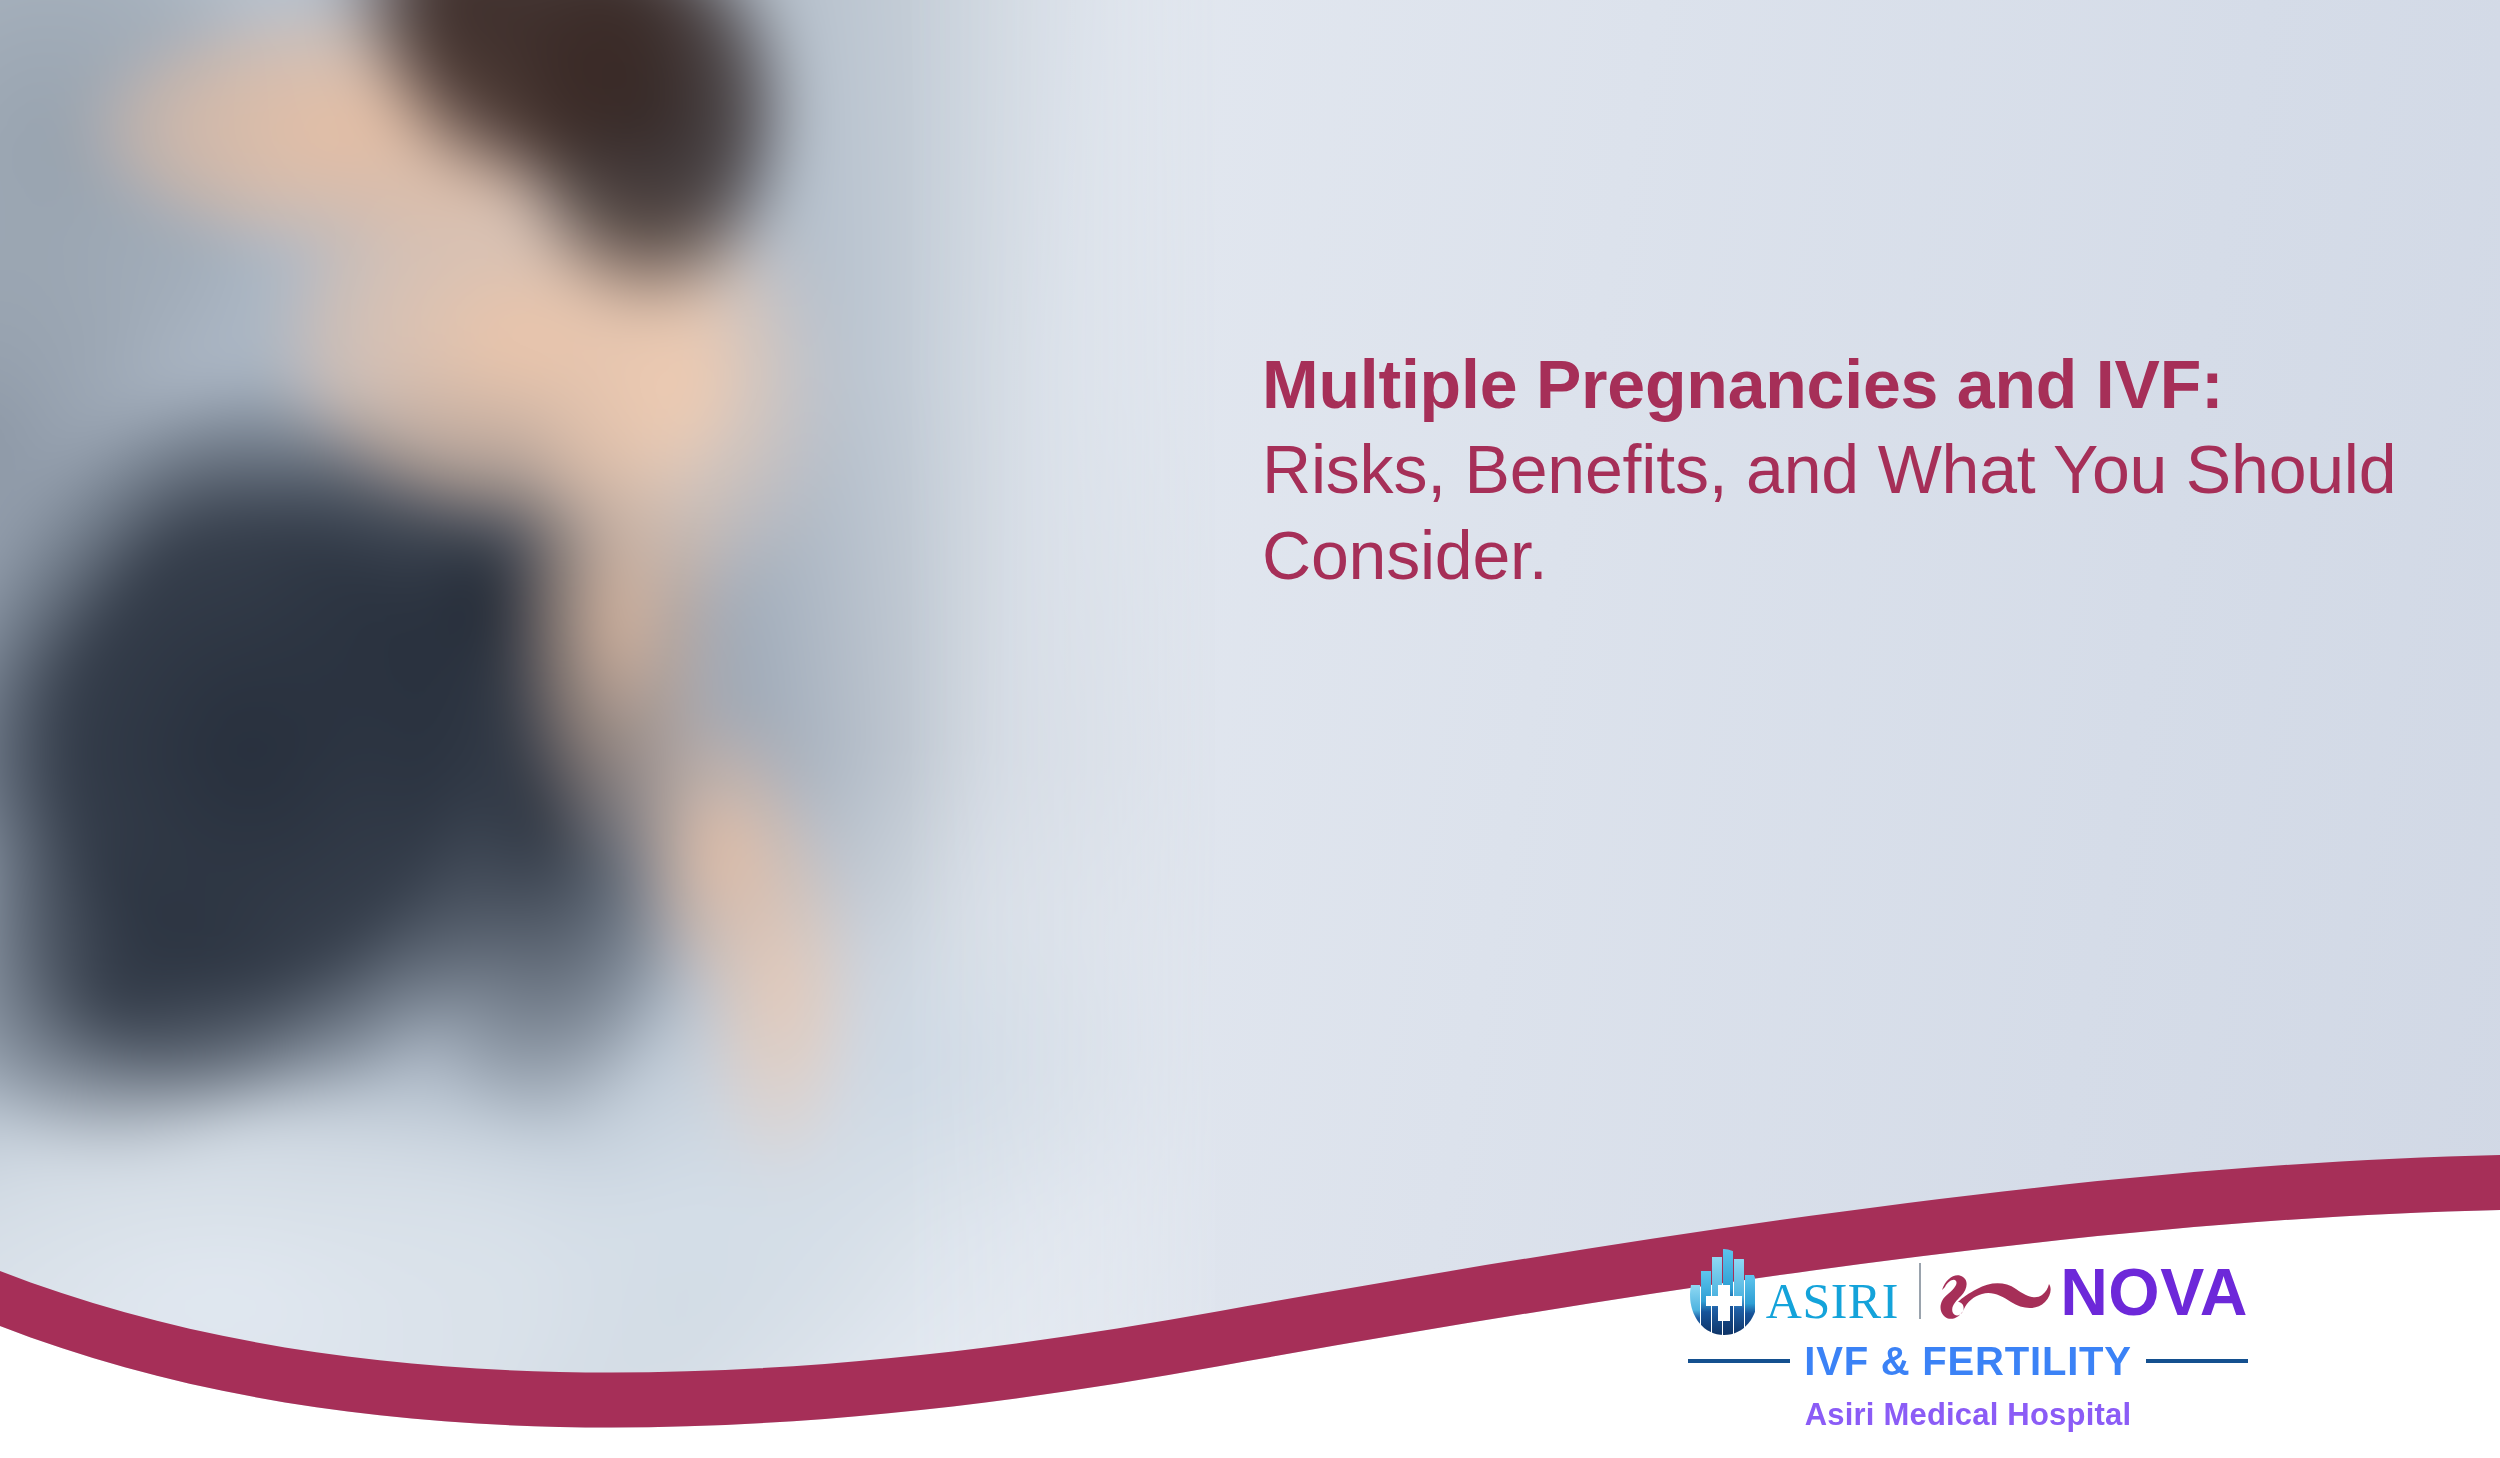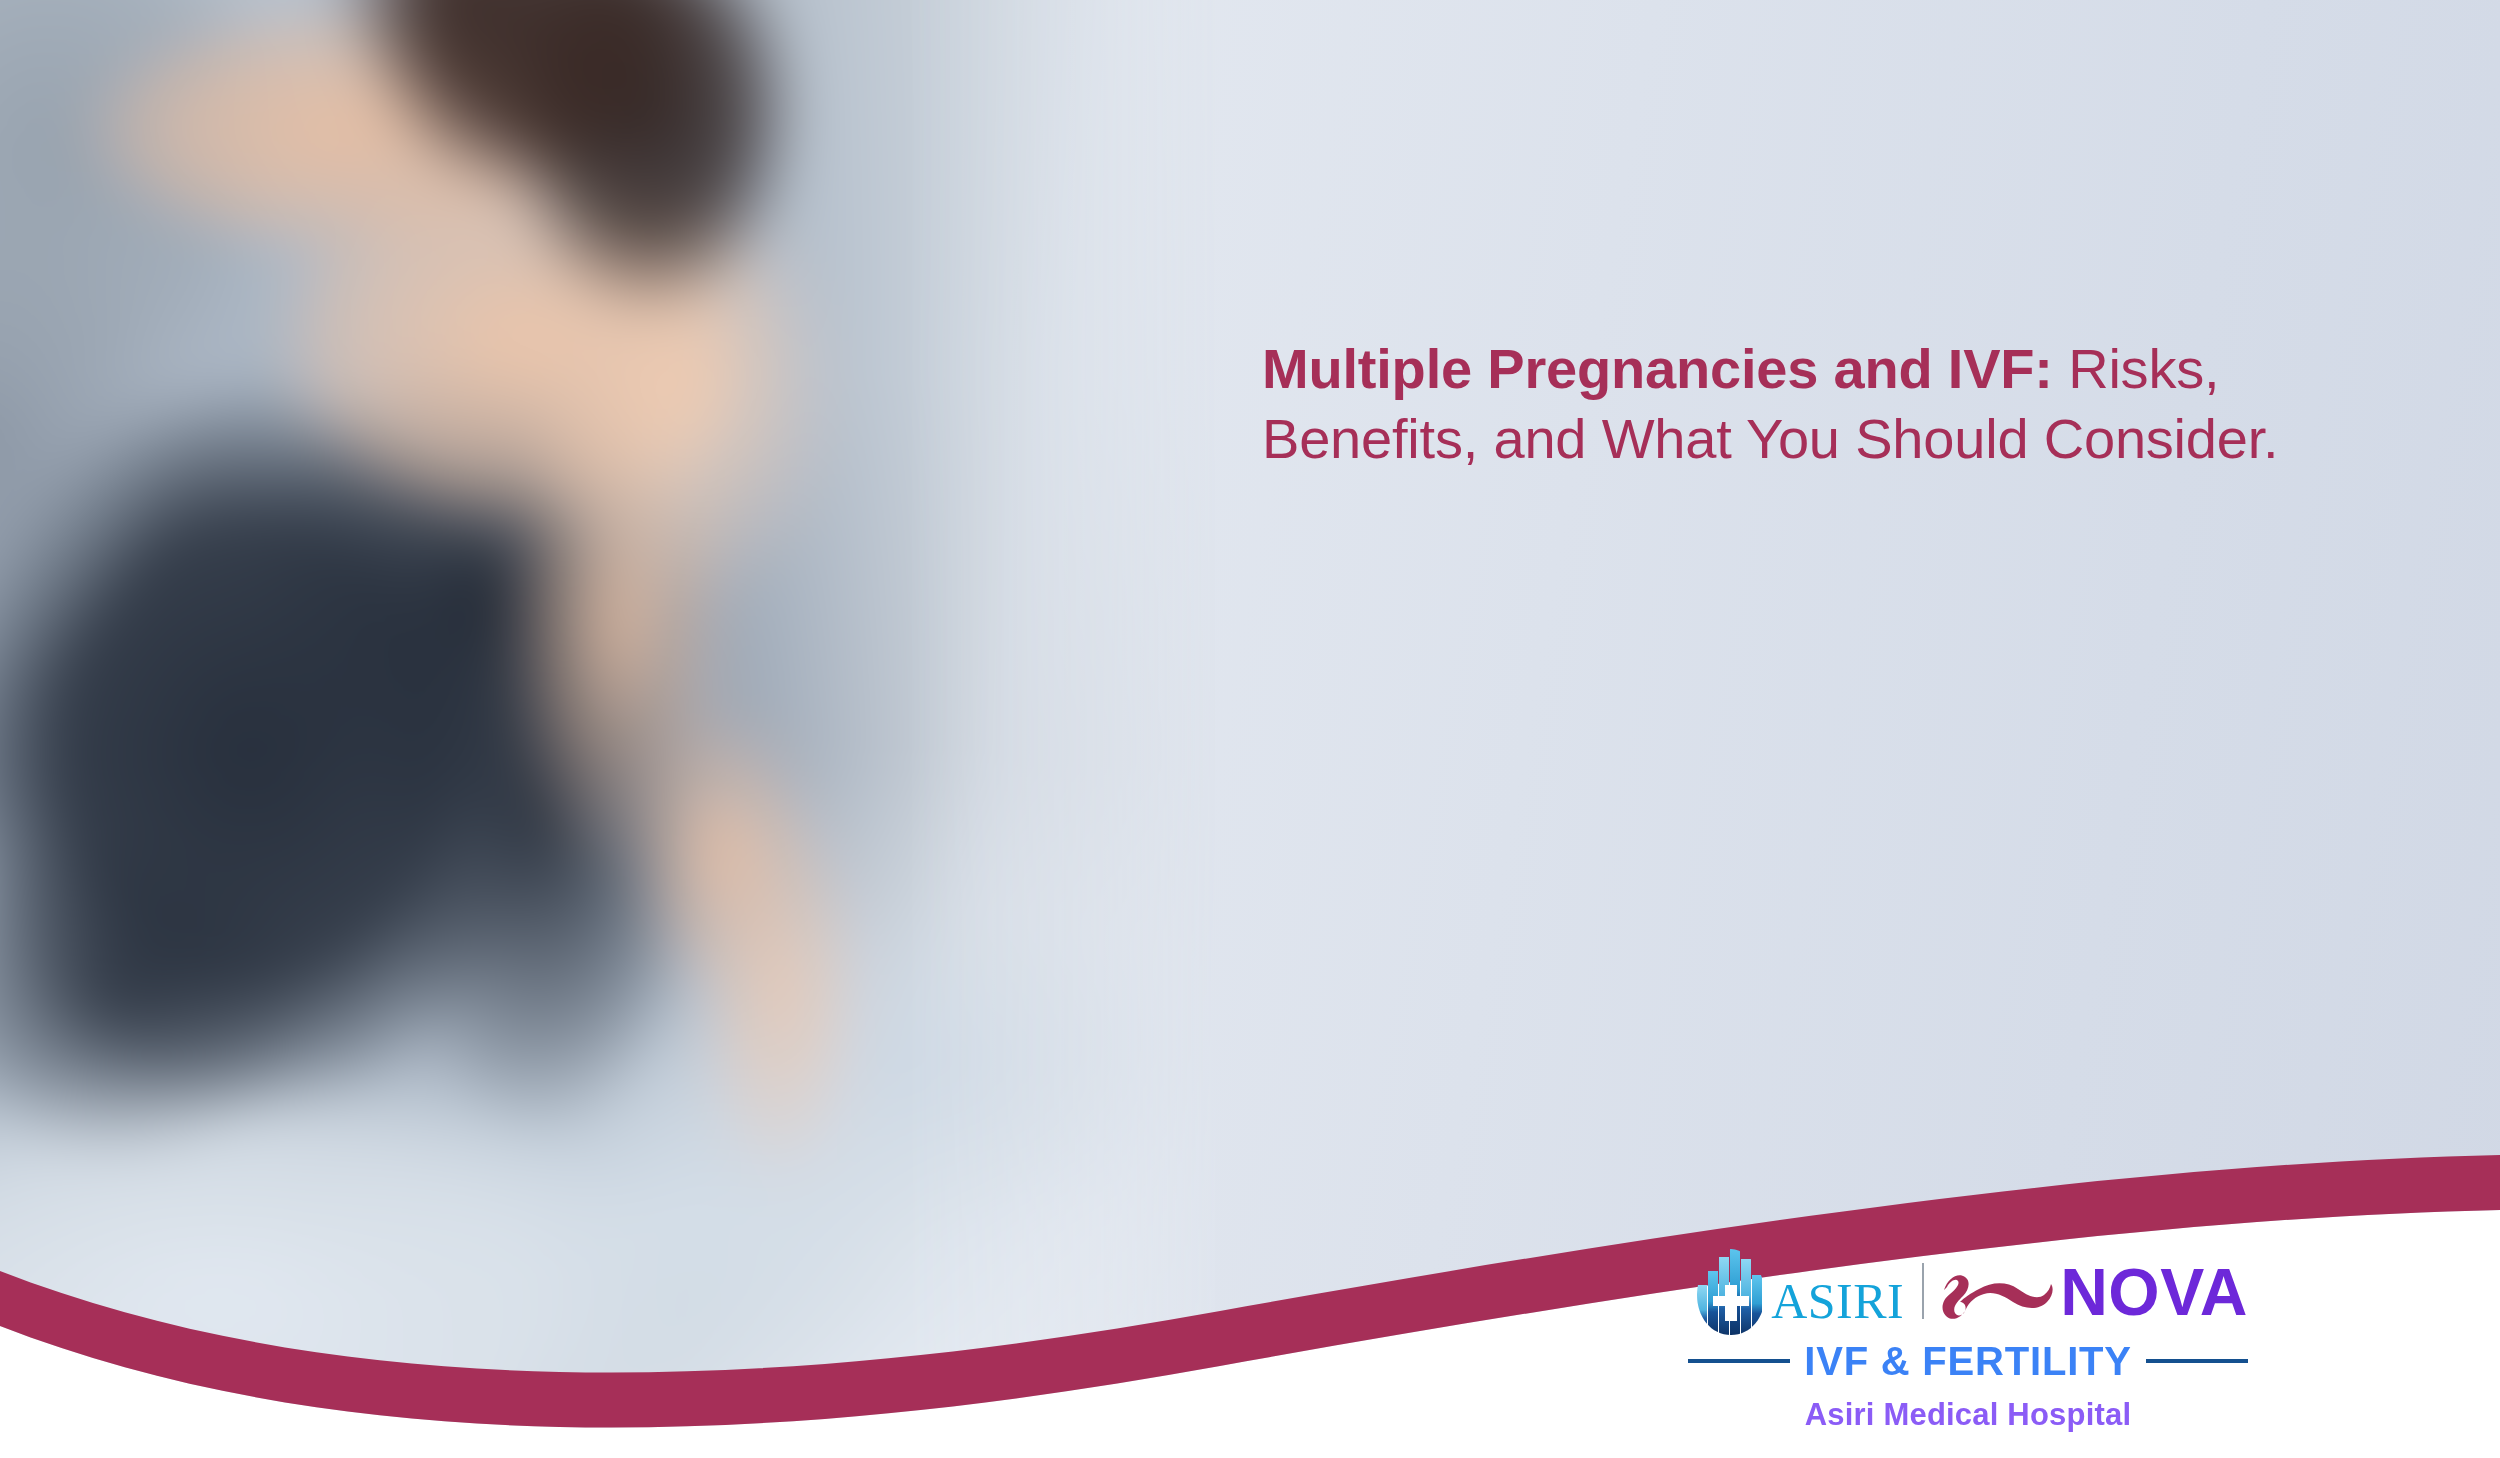--- a/index.html
+++ b/index.html
@@ -100,41 +100,41 @@
     display: block;
   }
 
   
   .headline {
     position: absolute;
     left: 1262px;
     top: 296px;
     width: 1150px;
     color: #a62f58;
-    font-size: 56px;
+    font-size: 68px;
     line-height: 1.26;
     letter-spacing: -0.2px;
     font-weight: 400;
   }
   .headline .lead {
     font-weight: 700;
   }
 
   
   .logo {
     position: absolute;
     left: 1688px;
     top: 1243px;
     width: 560px;
     text-align: center;
   }
   .logo-row {
     display: flex;
     align-items: center;
-    justify-content: flex-end;
+    justify-content: space-between;
     height: 96px;
   }
   .logo-mark {
     width: 72px;
     height: 92px;
     flex: 0 0 auto;
     margin-right: 4px;
   }
   .logo-asiri {
     font-family: "Liberation Serif", "DejaVu Serif", serif;

